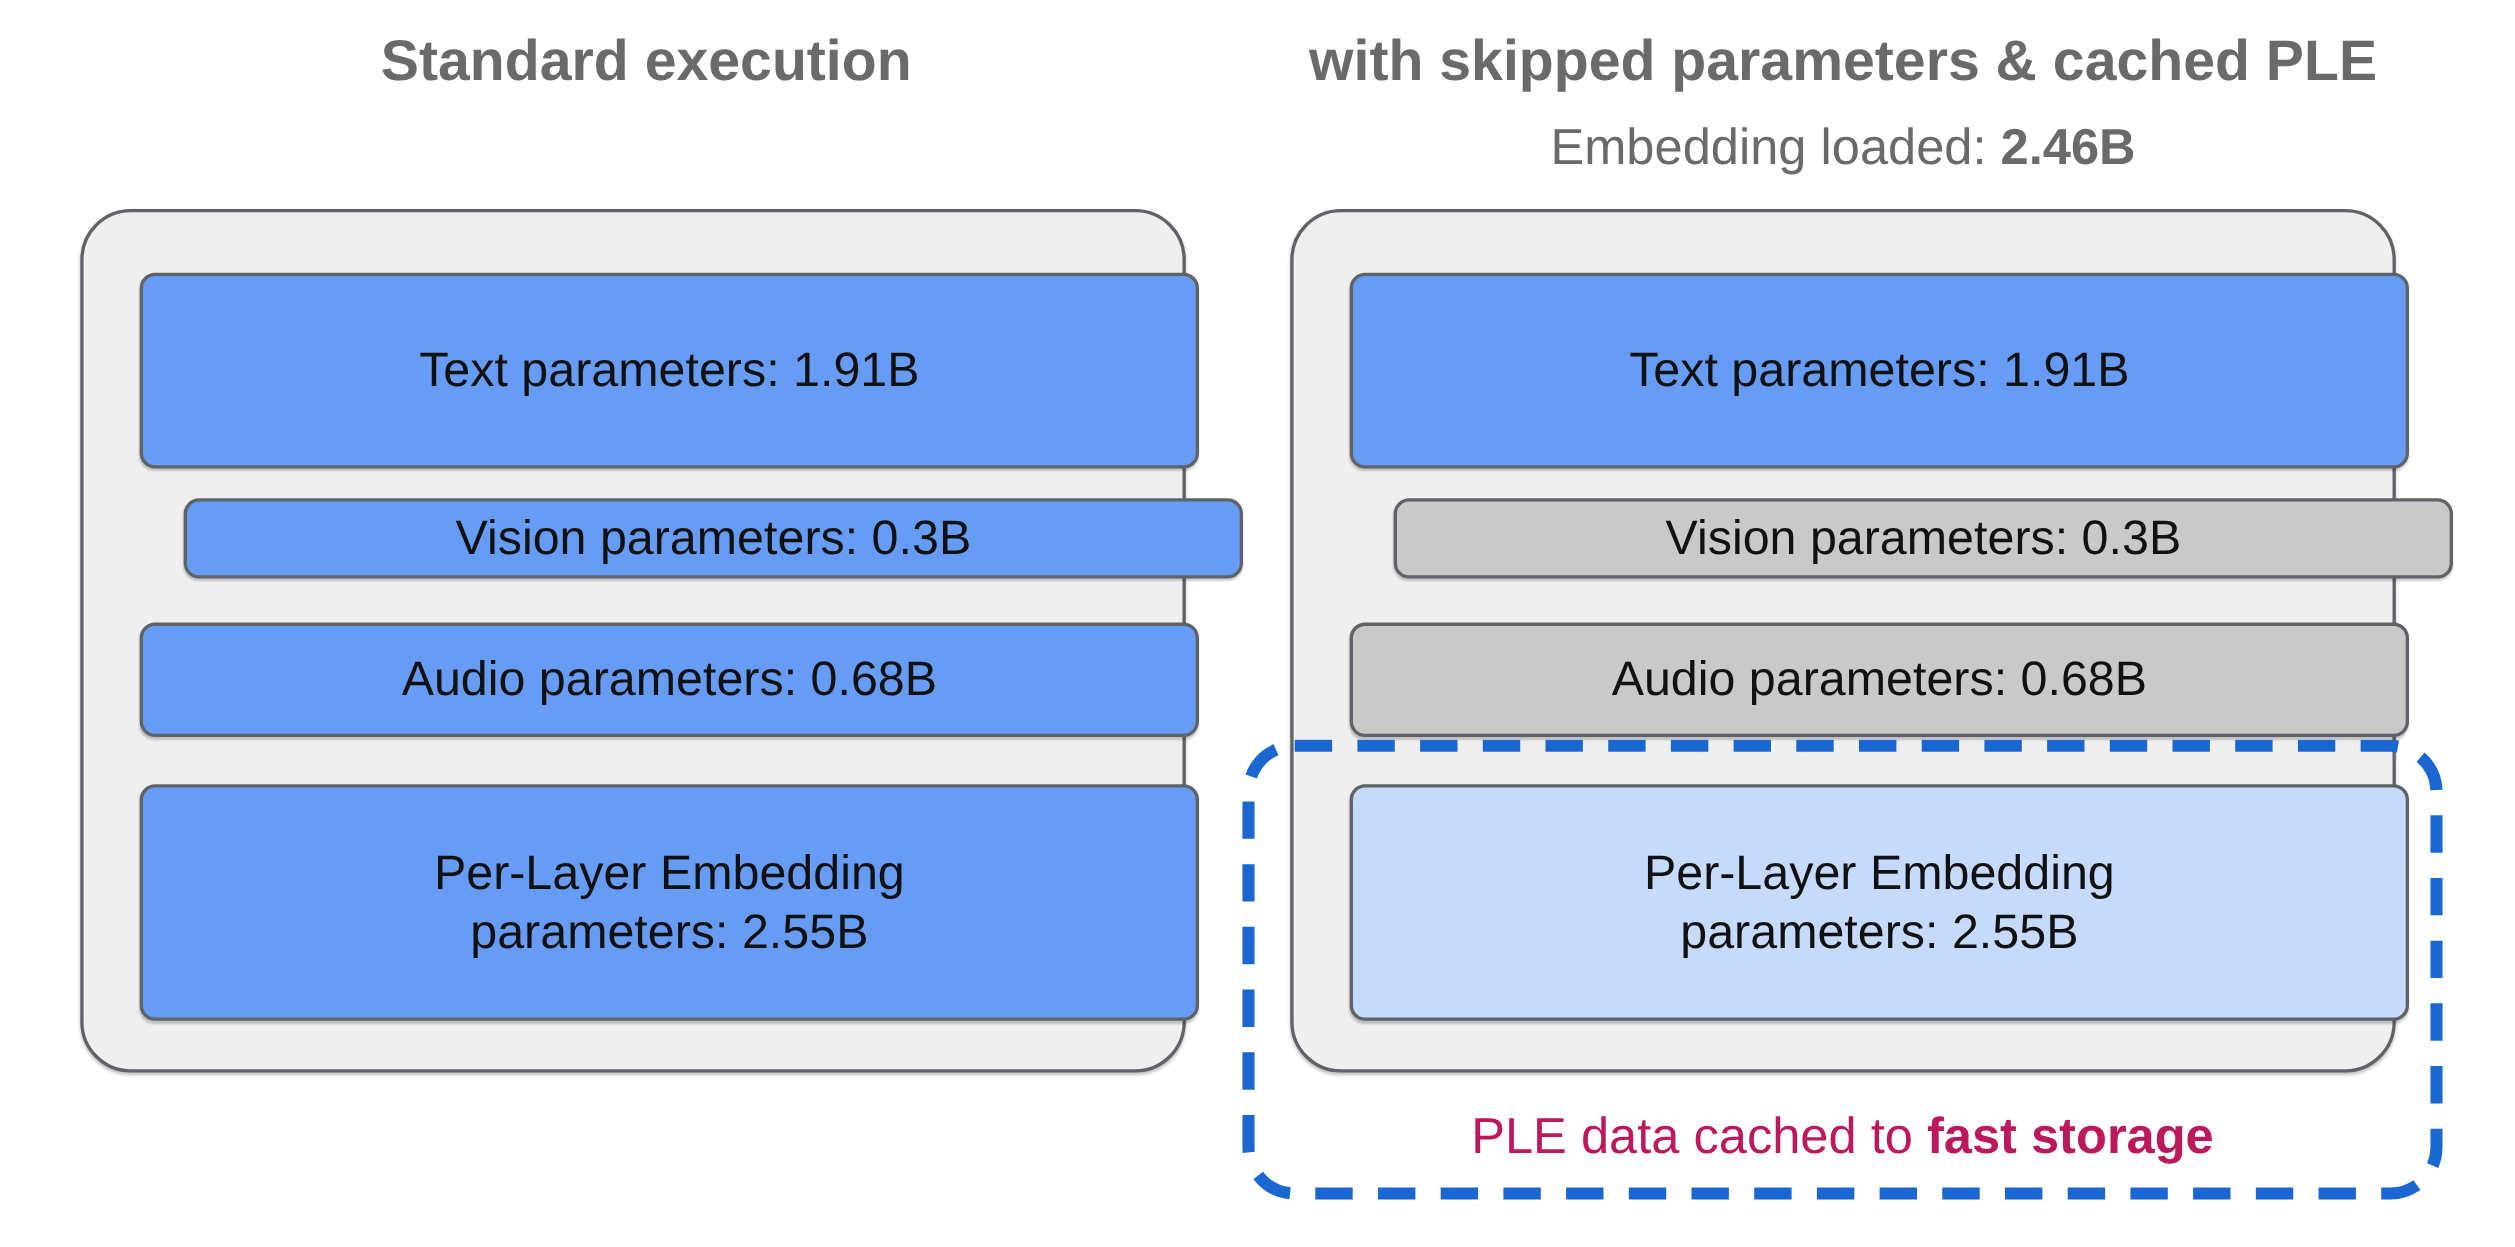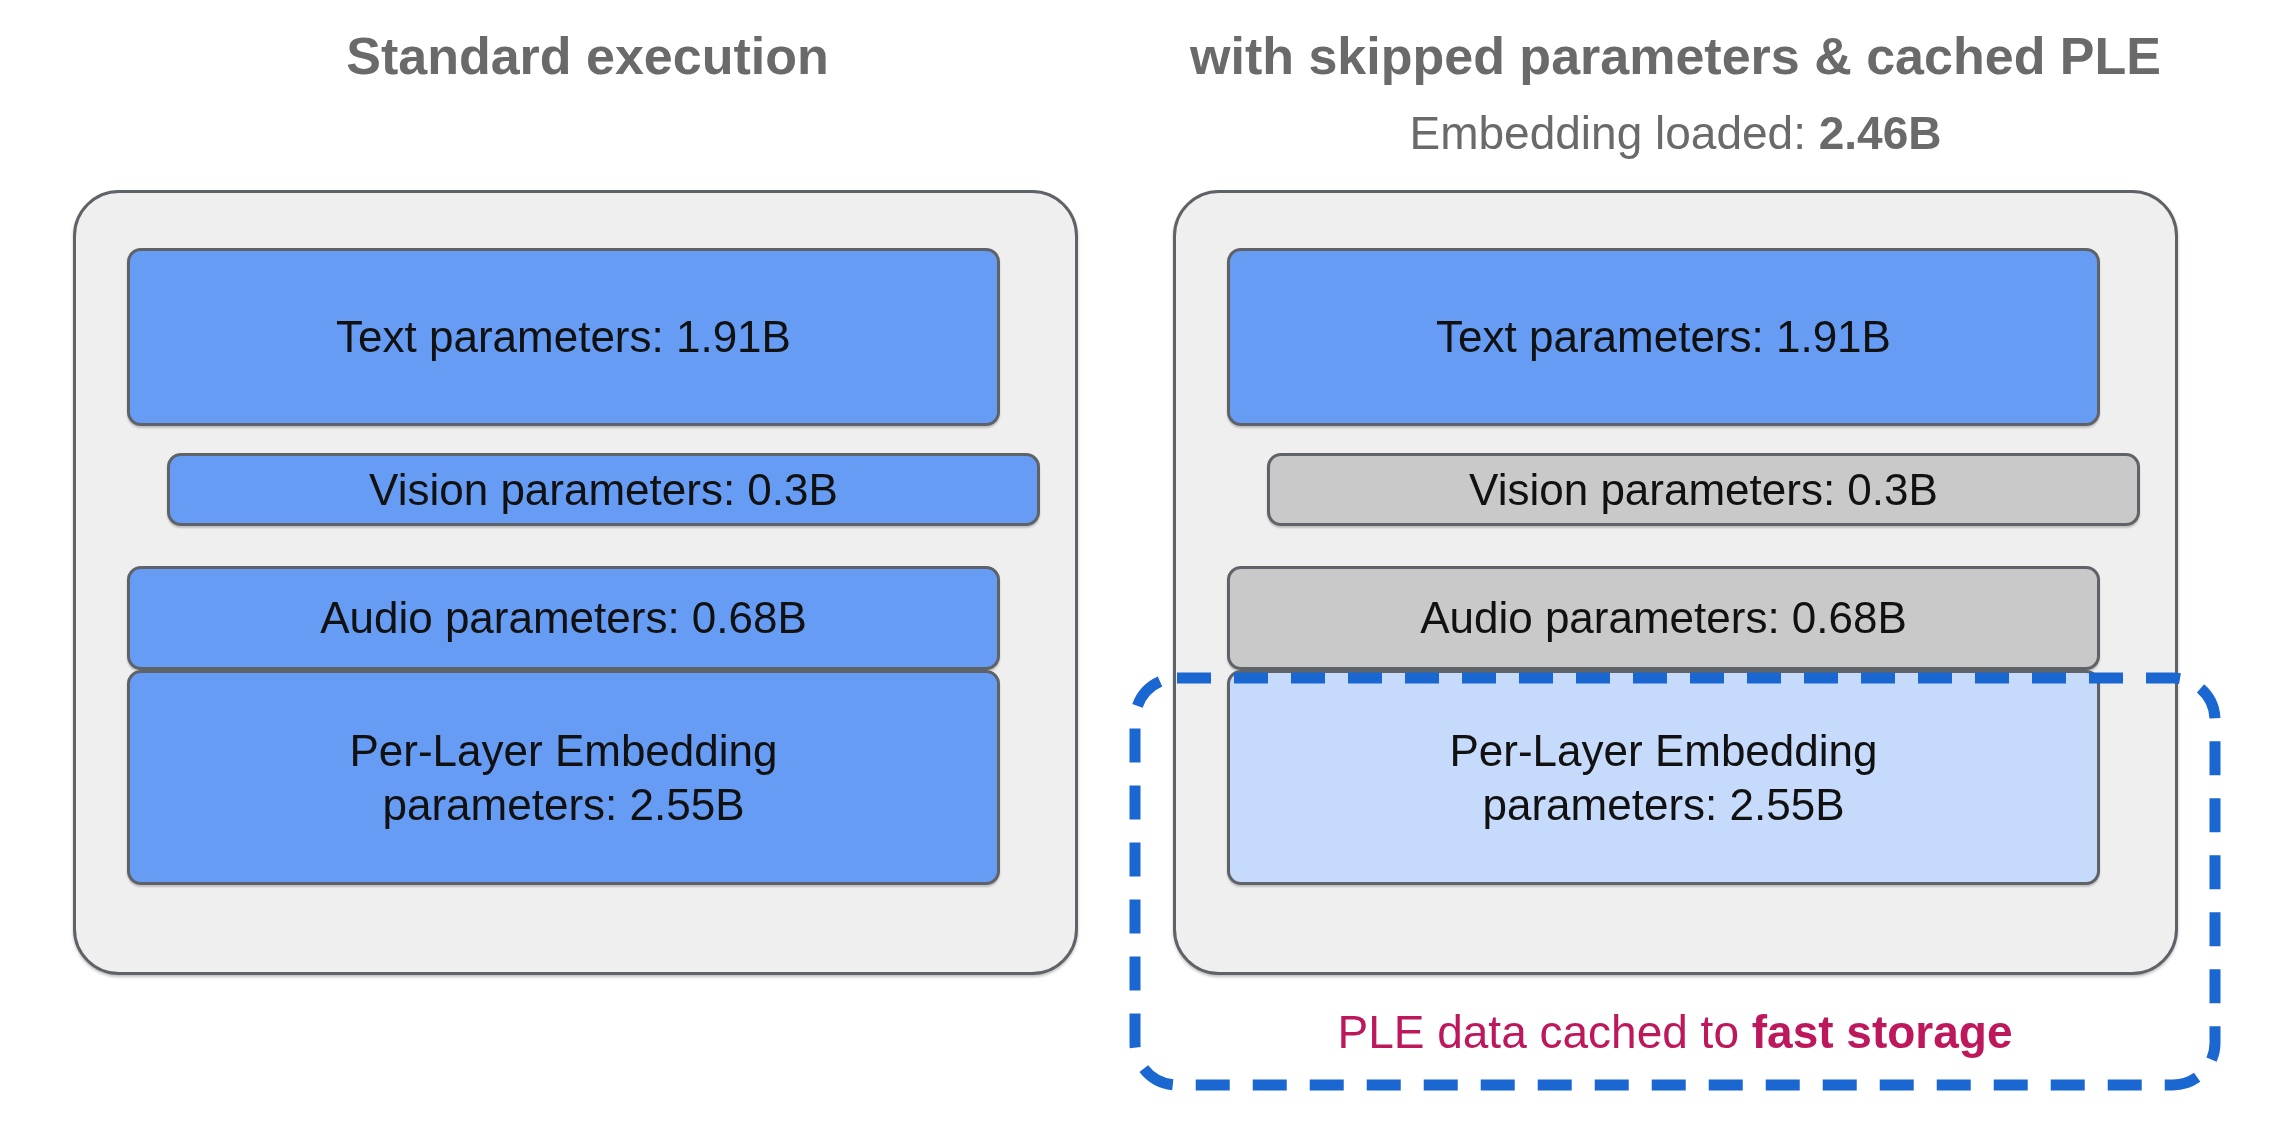--- a/index.html
+++ b/index.html
@@ -56,35 +56,35 @@
     border-radius: 46px;
     padding: 55px 51px 0 51px;
     box-shadow: 0 2px 3px rgba(0,0,0,0.25);
   }
   .cont-left  { left: 73px; }
   .cont-right { left: 1173px; }
 
   
   .block {
     box-sizing: border-box;
-    width: 873px;
+    width: 963px;
     border: 3px solid #5f6368;
     border-radius: 14px;
     display: flex;
     align-items: center;
     justify-content: center;
     font-size: 44px;
     color: #111111;
     text-align: center;
     box-shadow: 0 2px 2px rgba(0,0,0,0.2);
   }
   .blk1 { height: 178px; }
   .blk2 { height: 73px;  margin-top: 27px; margin-left: 40px; }
   .blk3 { height: 104px; margin-top: 40px; }
-  .blk4 { height: 215px; }
+  .blk4 { height: 215px; margin-top: 43px; }
 
   .fill-blue      { background: #669cf4; }
   .fill-gray      { background: #c9c9c9; }
   .fill-lightblue { background: #c6dafc; }
 
   .lbl { display: inline-block; }
   .lbl-ple {
     max-width: 600px;
     line-height: 1.22;
   }

